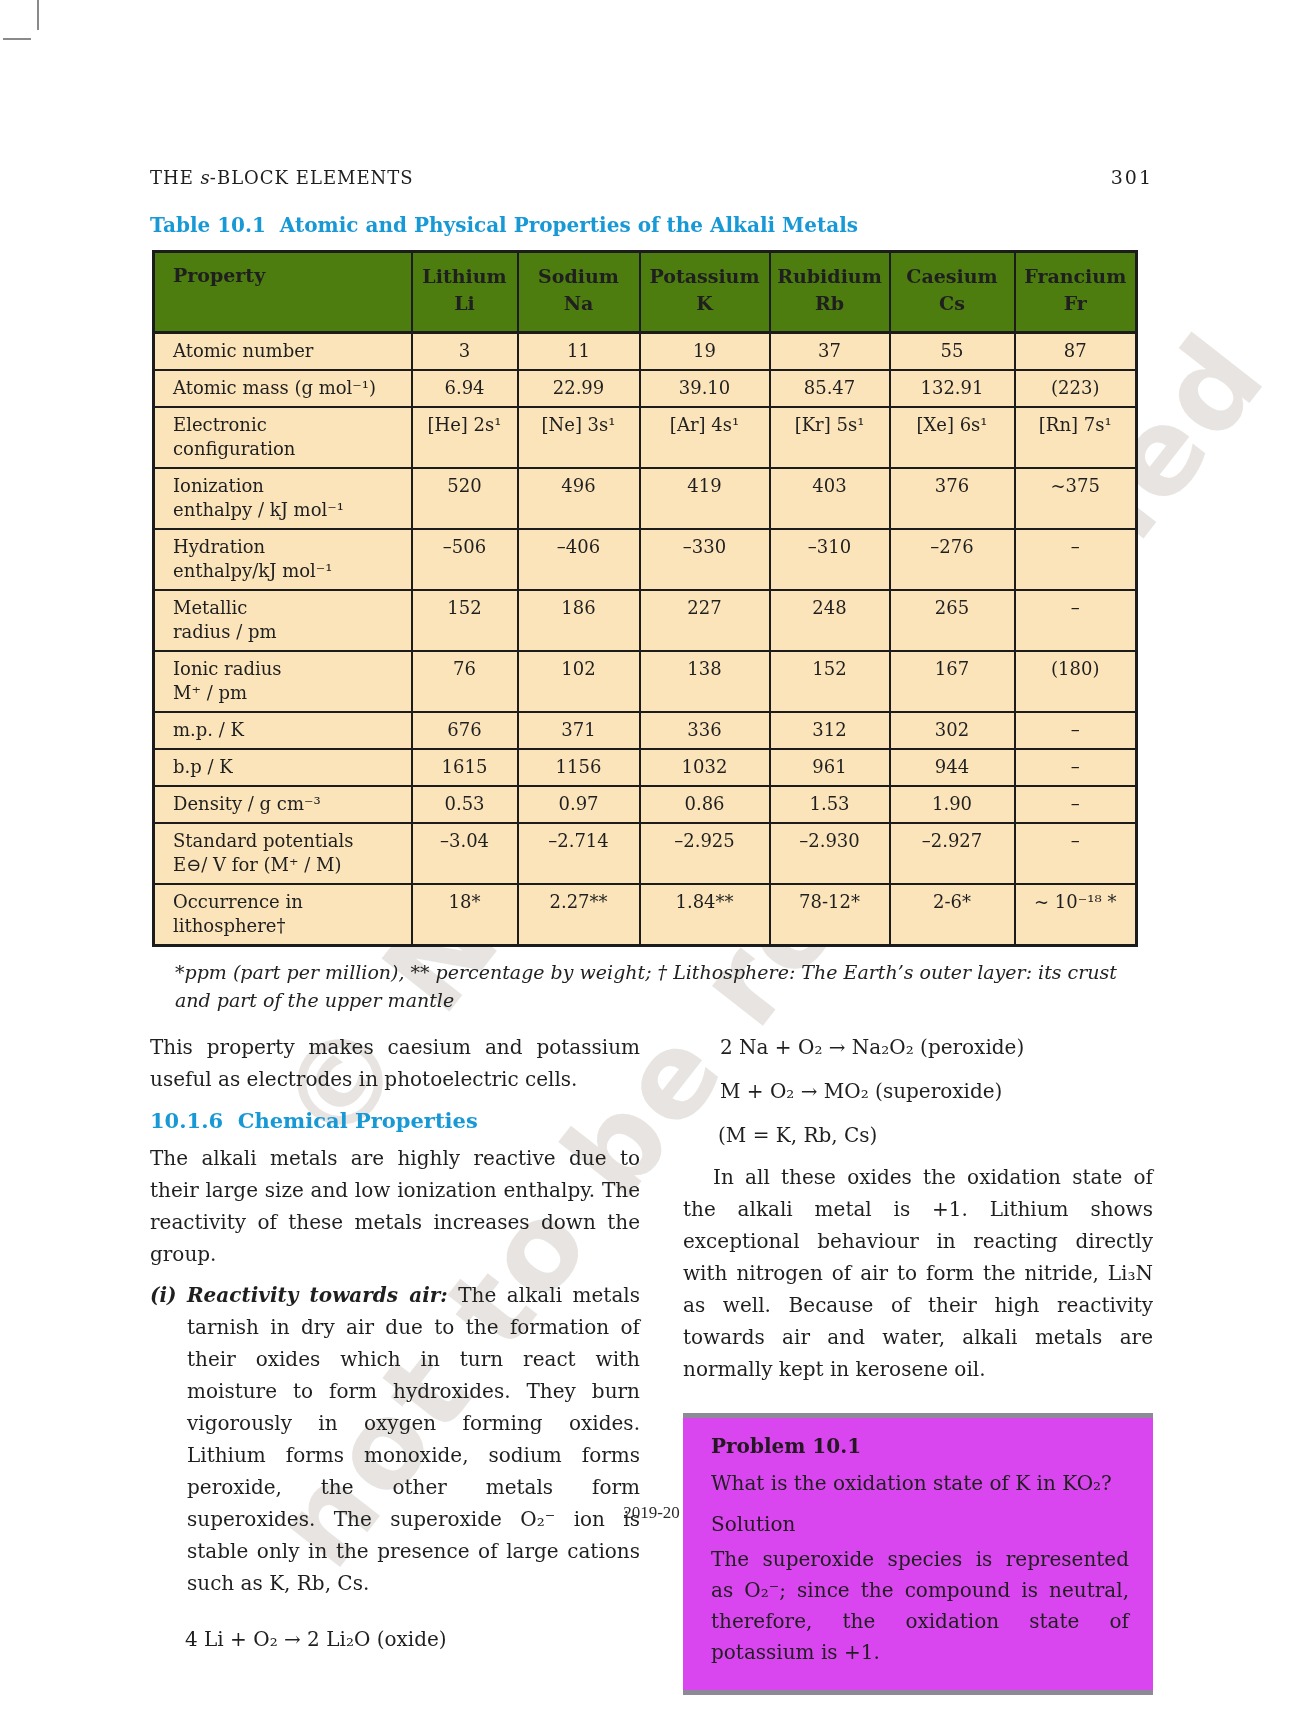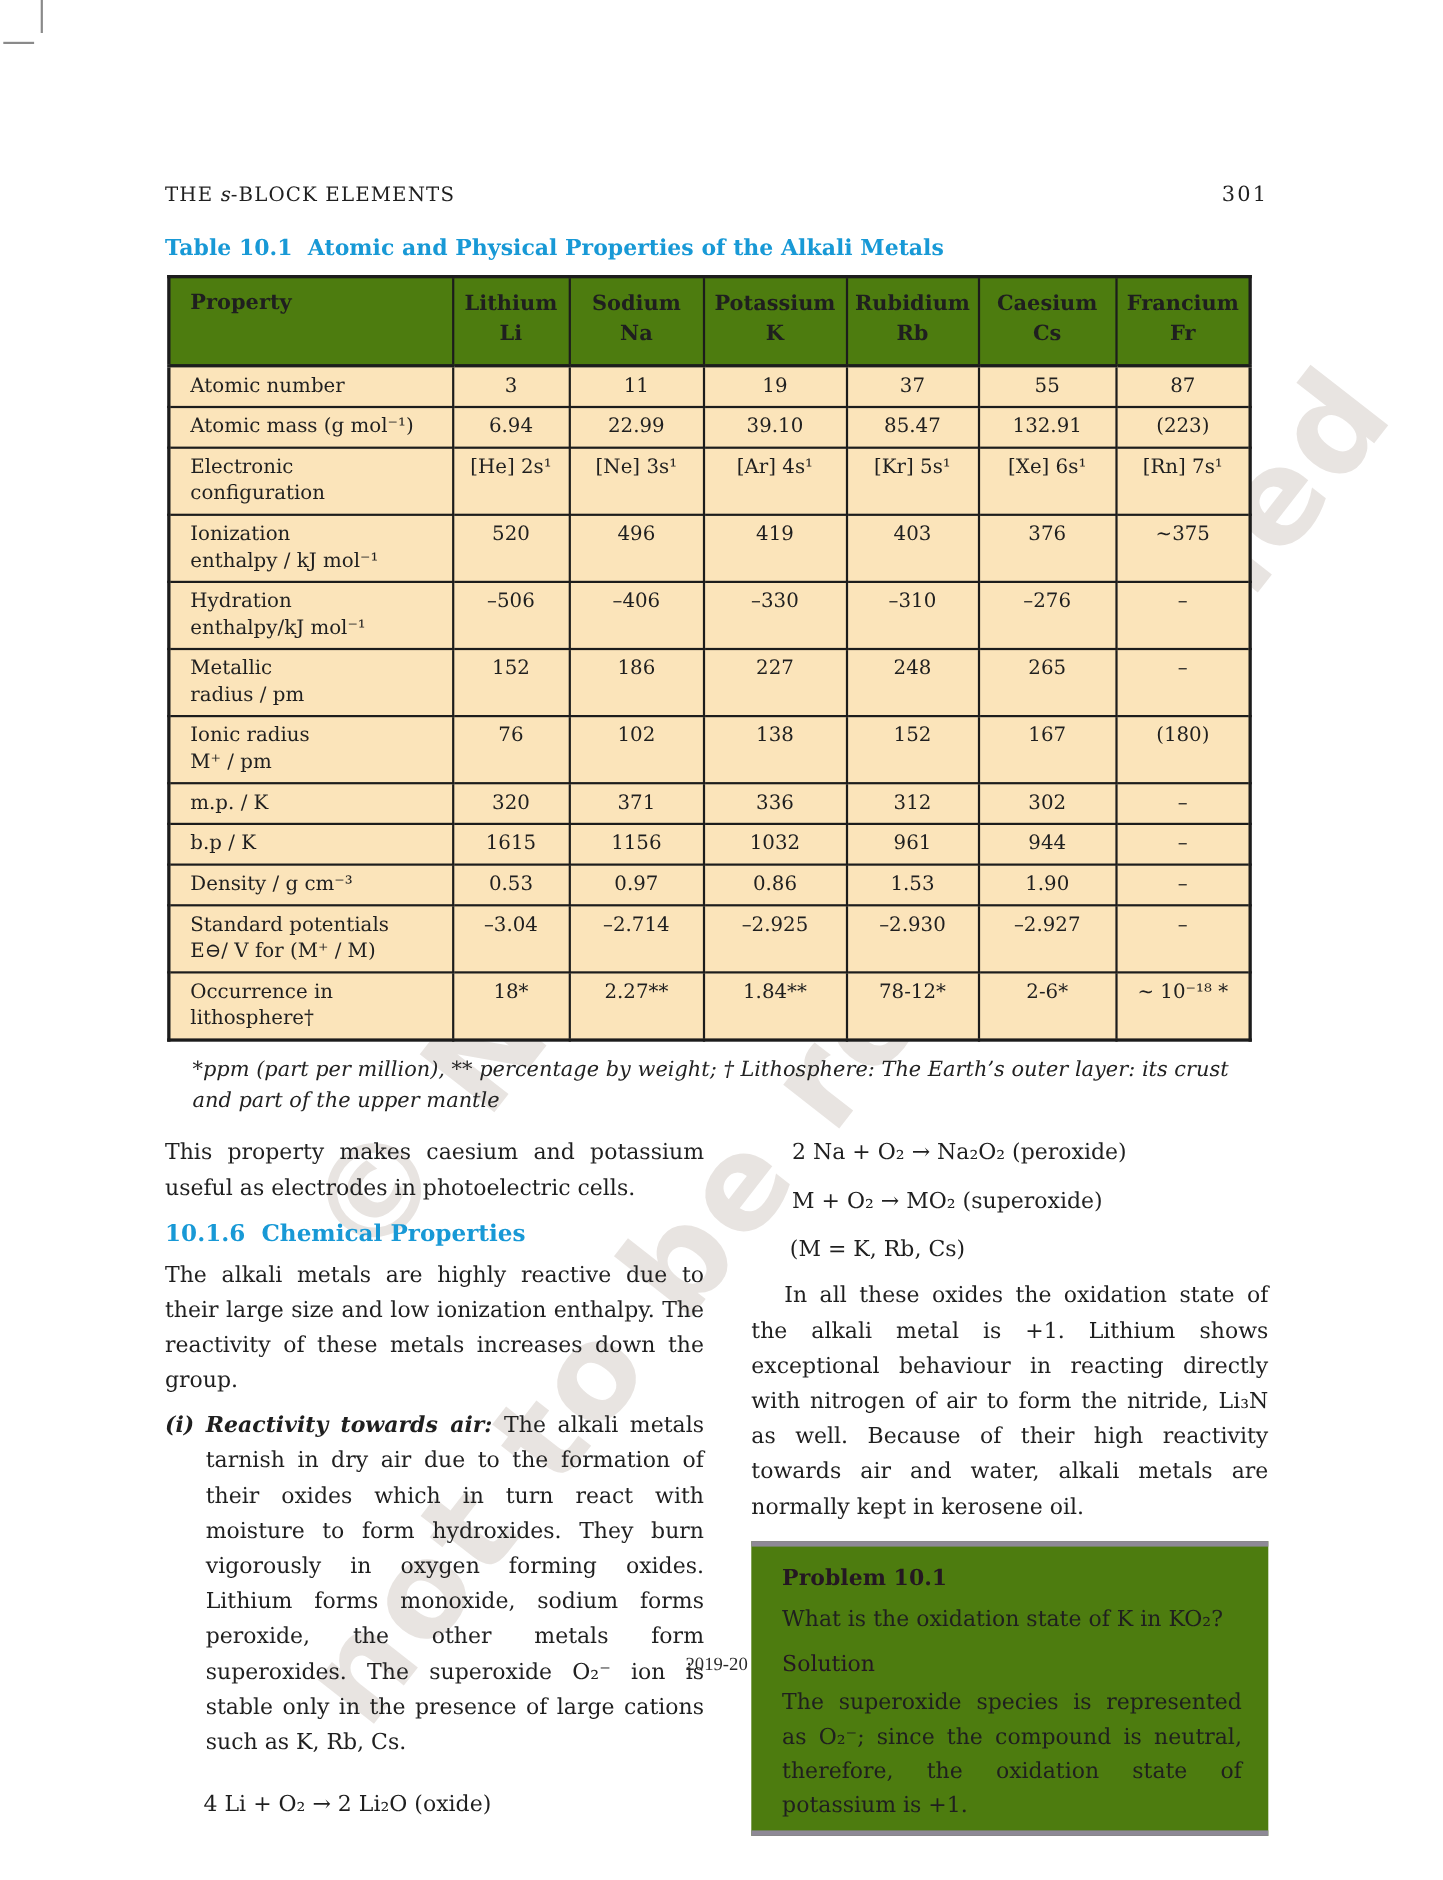--- a/index.html
+++ b/index.html
@@ -123,25 +123,25 @@
     font-size: 20px; line-height: 32px;
   }
   .item-lead { font-weight: bold; font-style: italic; }
   .equation { font-size: 20px; line-height: 32px; }
   .eq-left { margin: 24px 0 0 35px; }
   .eq-right { margin-left: 37px; margin-bottom: 12px; }
   .eq-note { margin-left: 35px; margin-bottom: 4px; }
   .para-right { margin-top: 10px; text-indent: 30px; }
 
   .problem-box {
-    margin-top: 16px;
-    background: #4d7c0f;
+    margin-top: 28px;
+    background: #d946ef;
     border-top: 5px solid #8e8996;
     border-bottom: 5px solid #8e8996;
-    padding: 16px 24px 8px 28px;
+    padding: 16px 24px 22px 28px;
   }
   .problem-title { font-size: 20px; font-weight: bold; color: #241722; }
   .problem-question { margin-top: 10px; font-size: 20px; line-height: 30px; }
   .solution-label { margin-top: 14px; font-size: 20px; font-weight: normal; color: #241722; }
   .solution-text { margin-top: 8px; font-size: 20px; line-height: 31px; text-align: justify; }
 
   .page-footer {
     position: absolute;
     left: 150px;
     width: 1003px;
@@ -276,21 +276,21 @@
 M⁺ / pm</th>
             <td>76</td>
             <td>102</td>
             <td>138</td>
             <td>152</td>
             <td>167</td>
             <td>(180)</td>
           </tr>
           <tr>
             <th>m.p. / K</th>
-            <td>320</td>
+            <td>676</td>
             <td>371</td>
             <td>336</td>
             <td>312</td>
             <td>302</td>
             <td>–</td>
           </tr>
           <tr>
             <th>b.p / K</th>
             <td>1615</td>
             <td>1156</td>

